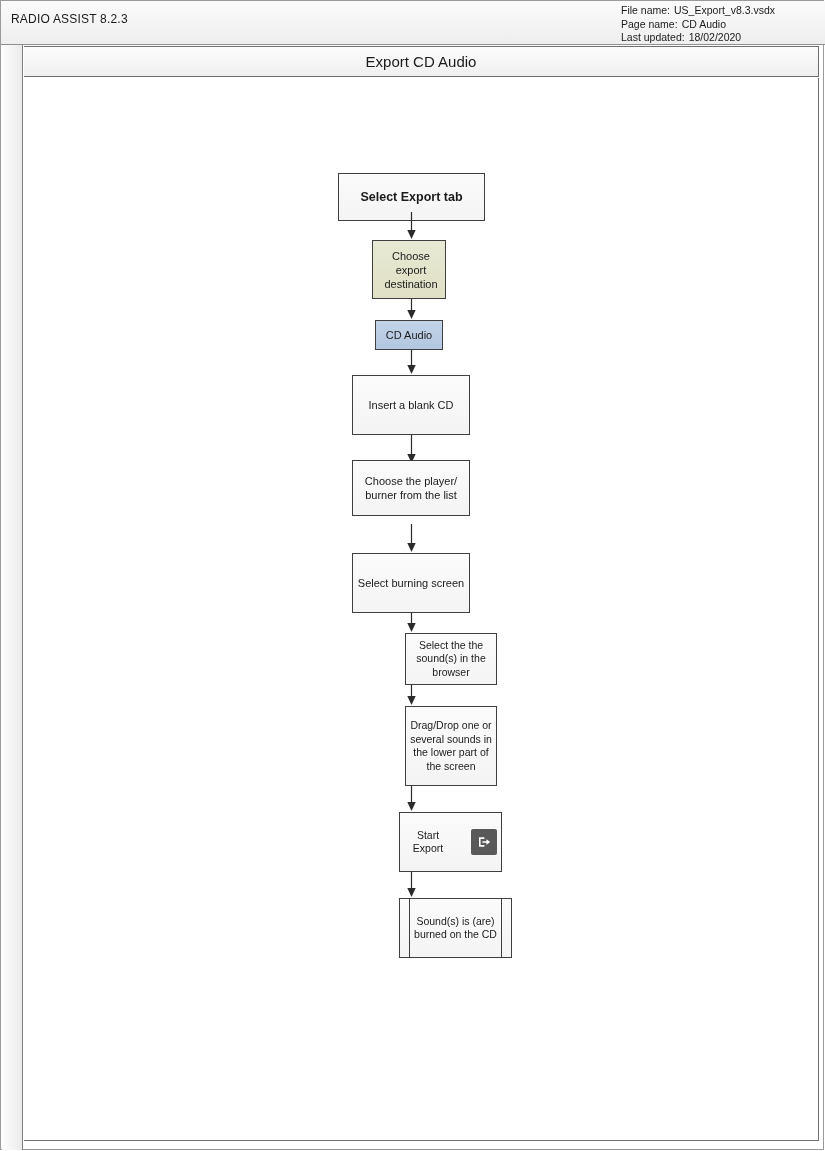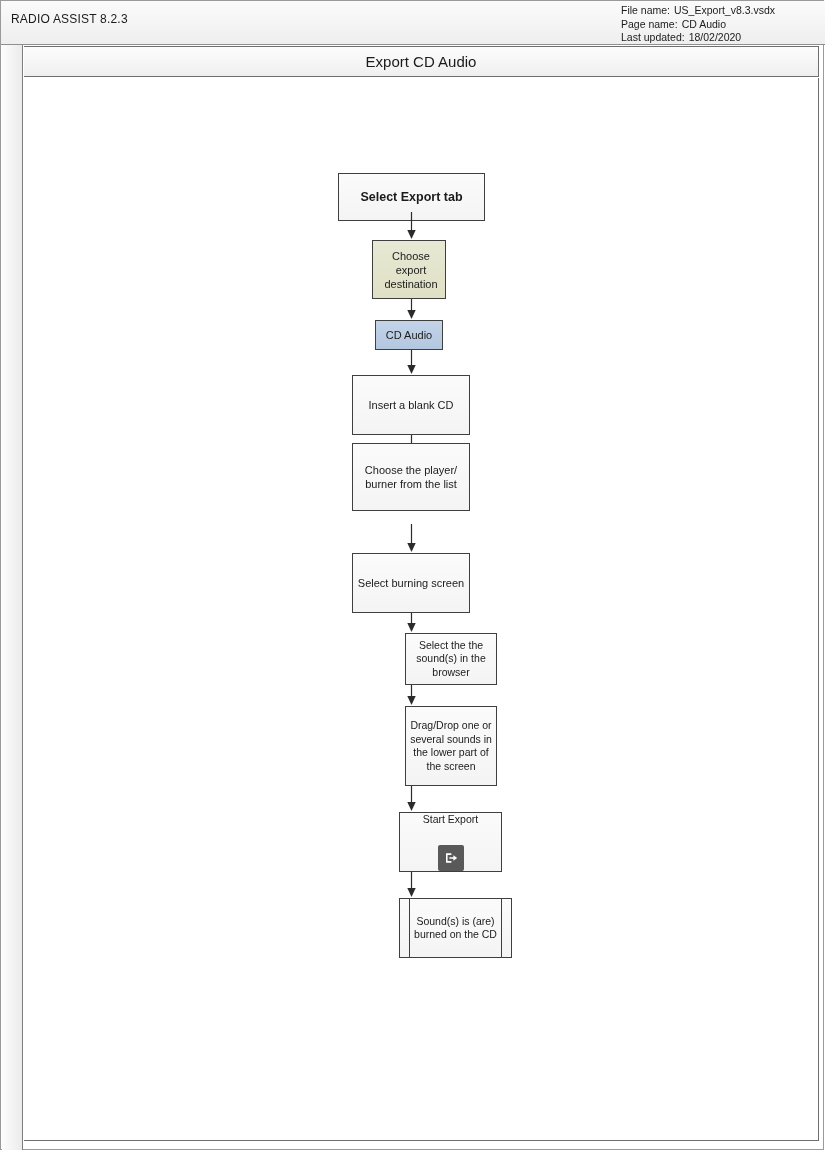--- a/index.html
+++ b/index.html
@@ -135,21 +135,20 @@
     background: linear-gradient(to bottom, #c3d4e8 0%, #b3c7e0 100%);
     border-color: #3f3f3f;
     font-size: 11px;
   }
   .node.small {
     font-size: 10.5px;
     line-height: 13.5px;
     margin-left: 40px;
   }
   .node.stack {
-    flex-direction: column;
     gap: 19px;
   }
 
   
   .node.predefined::before,
   .node.predefined::after {
     content: "";
     position: absolute;
     top: -1px;
     bottom: -1px;
@@ -244,21 +243,21 @@
       <span>Insert a blank CD</span>
     </div>
 
     <div class="connector" style="left:382px; top:357px; height:29px;">
       <svg width="11" height="29" viewBox="0 0 11 29">
         <line x1="5.5" y1="0" x2="5.5" y2="20" stroke="#2b2b2b" stroke-width="1.2"></line>
         <polygon points="5.5,28 1.3,19 9.7,19" fill="#2b2b2b"></polygon>
       </svg>
     </div>
 
-    <div class="node" style="left:328px; top:365px; width:118px; height:68px;">
+    <div class="node" style="left:328px; top:382px; width:118px; height:56px;">
       <span>Choose the player/ burner from the list</span>
     </div>
 
     <div class="connector" style="left:382px; top:446px; height:29px;">
       <svg width="11" height="29" viewBox="0 0 11 29">
         <line x1="5.5" y1="0" x2="5.5" y2="20" stroke="#2b2b2b" stroke-width="1.2"></line>
         <polygon points="5.5,28 1.3,19 9.7,19" fill="#2b2b2b"></polygon>
       </svg>
     </div>
 

